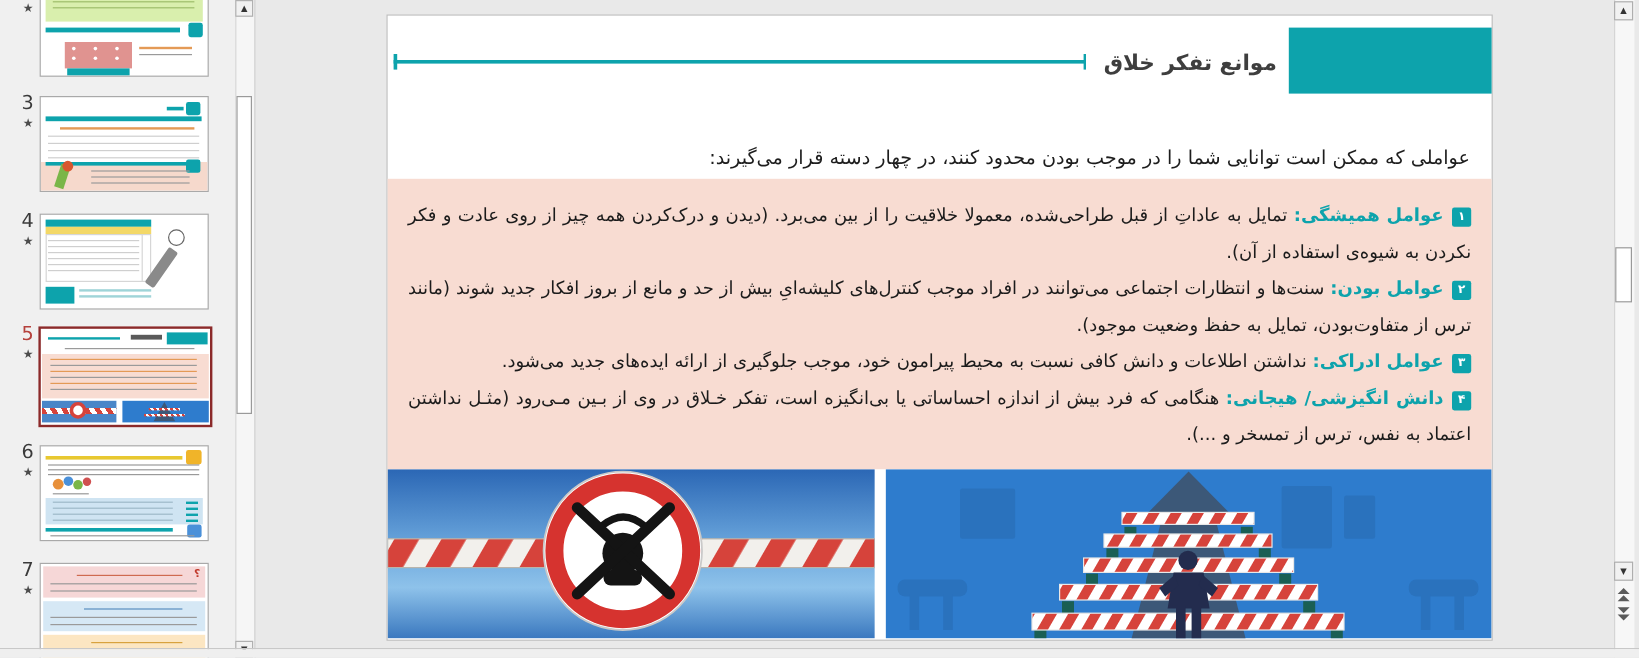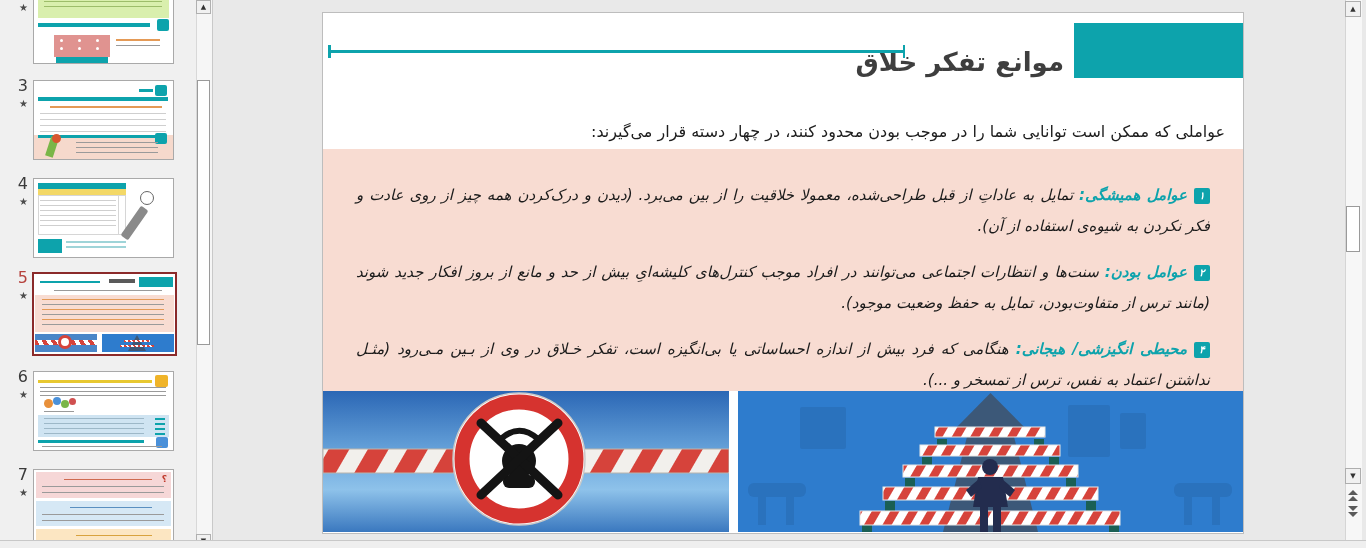--- a/index.html
+++ b/index.html
@@ -24,27 +24,27 @@
   .pscroll-track{position:absolute;left:196px;top:0;width:15px;height:548px;background:#f6f6f6;border-left:1px solid #d8d8d8;}
   .pscroll-up,.pscroll-down{position:absolute;left:196px;width:15px;height:14px;background:#f1f1f1;border:1px solid #b0b0b0;box-sizing:border-box;font-size:7px;line-height:12px;text-align:center;color:#333;}
   .pscroll-up{top:0;}
   .pscroll-down{top:534px;}
   .pscroll-thumb{position:absolute;left:197px;top:80px;width:13px;height:265px;background:#ffffff;border:1px solid #9a9a9a;box-sizing:border-box;}
 
   
   .canvas{position:absolute;left:213px;top:0;width:1131px;height:548px;background:#e9e9e9;}
   .slide{position:absolute;left:109px;top:12px;width:920px;height:520px;background:#ffffff;border:1px solid #bdbdbd;box-sizing:content-box;}
   .hdr-box{position:absolute;top:10px;right:0;width:169px;height:55px;background:var(--teal,#0da3ac);}
-  .slide-title{position:absolute;top:17px;right:179px;direction:rtl;font-size:26px;font-weight:bold;color:var(--title-gray,#3e3e3e);white-space:nowrap;}
+  .slide-title{position:absolute;top:17px;right:179px;direction:rtl;font-size:18px;font-weight:bold;color:var(--title-gray,#3e3e3e);white-space:nowrap;}
   .hdr-line{position:absolute;top:37px;left:5px;width:577px;height:2.5px;background:var(--teal,#0da3ac);}
   .hdr-cap{position:absolute;top:-5px;width:2.5px;height:13px;background:var(--teal,#0da3ac);}
   .hdr-cap.l{left:0;} .hdr-cap.r{right:0;}
   .intro{position:absolute;top:93px;right:18px;left:150px;direction:rtl;text-align:right;font-size:16px;color:#1d1d1d;}
   .factors{position:absolute;top:136px;left:0;right:0;height:242px;background:var(--pink,#f8dcd2);padding:15px 17px 0 17px;box-sizing:border-box;direction:rtl;}
-  .item{margin:16px;font-size:15px;line-height:30.5px;text-align:justify;color:#1b1b1b;font-style:italic;}
+  .item{margin:0;font-size:15px;line-height:30.5px;text-align:justify;color:#1b1b1b;}
   .item .label{color:var(--teal,#0da3ac);font-weight:bold;}
   .badge{display:inline-block;width:16px;height:16px;background:var(--teal,#0da3ac);color:#fff;font-size:10px;line-height:16px;text-align:center;border-radius:2px;margin-left:7px;vertical-align:1px;font-weight:bold;}
   .img-row{position:absolute;top:378px;left:0;right:0;height:141px;}
   .img-left{position:absolute;left:0;top:0;width:406px;height:141px;}
   .img-right{position:absolute;left:415px;top:0;width:505px;height:141px;}
 
   
   .vtrack{position:absolute;left:1345px;top:0;width:16px;height:548px;background:#f7f7f7;border-left:1px solid #d5d5d5;}
   .vbtn{position:absolute;left:1345px;width:16px;height:16px;background:#f1f1f1;border:1px solid #aeaeae;box-sizing:border-box;font-size:7px;line-height:14px;text-align:center;color:#333;}
   .vthumb{position:absolute;left:1346px;top:206px;width:14px;height:46px;background:#ffffff;border:1px solid #9a9a9a;box-sizing:border-box;}
@@ -205,21 +205,22 @@
       <div class="hdr-line">
         <div class="hdr-cap l"></div>
           <div class="hdr-cap r"></div>
       </div>
 
       <p class="intro">عواملی که ممکن است توانایی شما را در موجب بودن محدود کنند، در چهار دسته قرار می‌گیرند:</p>
 
       <div class="factors">
         <p class="item"><span class="badge">۱</span><span class="label">عوامل همیشگی:</span> <span>تمایل به عاداتِ از قبل طراحی‌شده، معمولا خلاقیت را از بین می‌برد. (دیدن و درک‌کردن همه چیز از روی عادت و فکر نکردن به شیوه‌ی استفاده از آن).</span></p>
         <p class="item"><span class="badge">۲</span><span class="label">عوامل بودن:</span> <span>سنت‌ها و انتظارات اجتماعی می‌توانند در افراد موجب کنترل‌های کلیشه‌ایِ بیش از حد و مانع از بروز افکار جدید شوند (مانند ترس از متفاوت‌بودن، تمایل به حفظ وضعیت موجود).</span></p>
-        <p class="item"><span class="badge">۴</span><span class="label">محیطی انگیزشی/ هیجانی:</span> <span>هنگامی که فرد بیش از اندازه احساساتی یا بی‌انگیزه است، تفکر خـلاق در وی از بـین مـی‌رود (مثـل نداشتن اعتماد به نفس، ترس از تمسخر و ...).</span></p>
+        <p class="item"><span class="badge">۳</span><span class="label">عوامل ادراکی:</span> <span>نداشتن اطلاعات و دانش کافی نسبت به محیط پیرامون خود، موجب جلوگیری از ارائه ایده‌های جدید می‌شود.</span></p>
+        <p class="item"><span class="badge">۴</span><span class="label">دانش انگیزشی/ هیجانی:</span> <span>هنگامی که فرد بیش از اندازه احساساتی یا بی‌انگیزه است، تفکر خـلاق در وی از بـین مـی‌رود (مثـل نداشتن اعتماد به نفس، ترس از تمسخر و ...).</span></p>
       </div>
 
       <div class="img-row">
 
         <svg class="img-left" viewBox="0 0 406 141" xmlns="http://www.w3.org/2000/svg">
           <defs>
             <linearGradient id="skyL" x1="0" y1="0" x2="0" y2="1">
               <stop offset="0" stop-color="#2b67b5"></stop>
               <stop offset="0.45" stop-color="#6aa6dc"></stop>
               <stop offset="0.7" stop-color="#8ec2ea"></stop>

